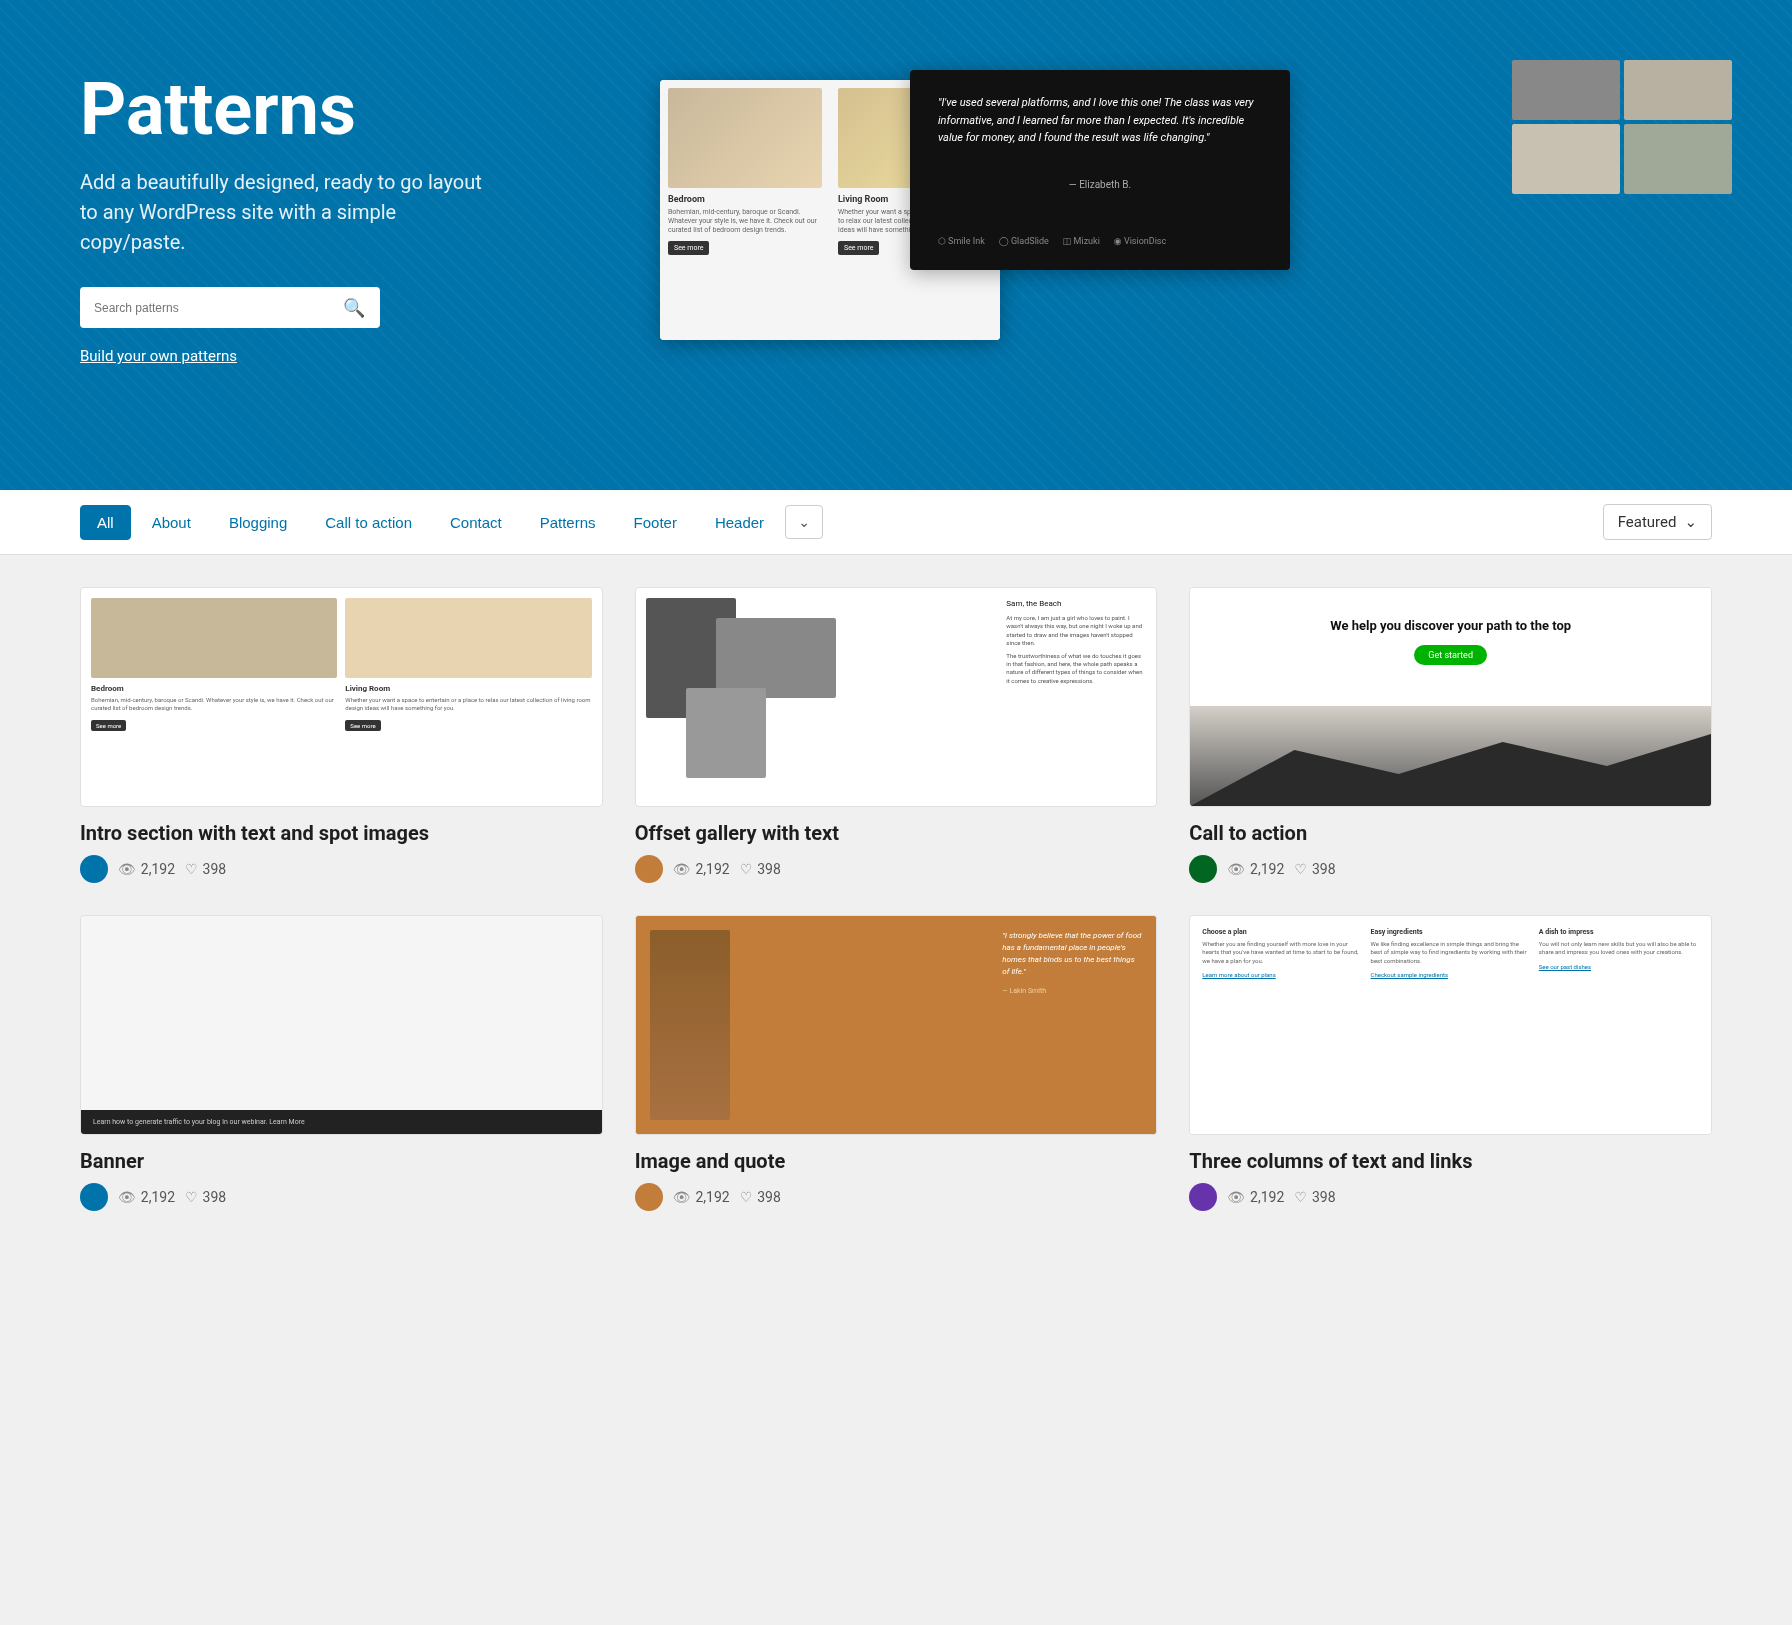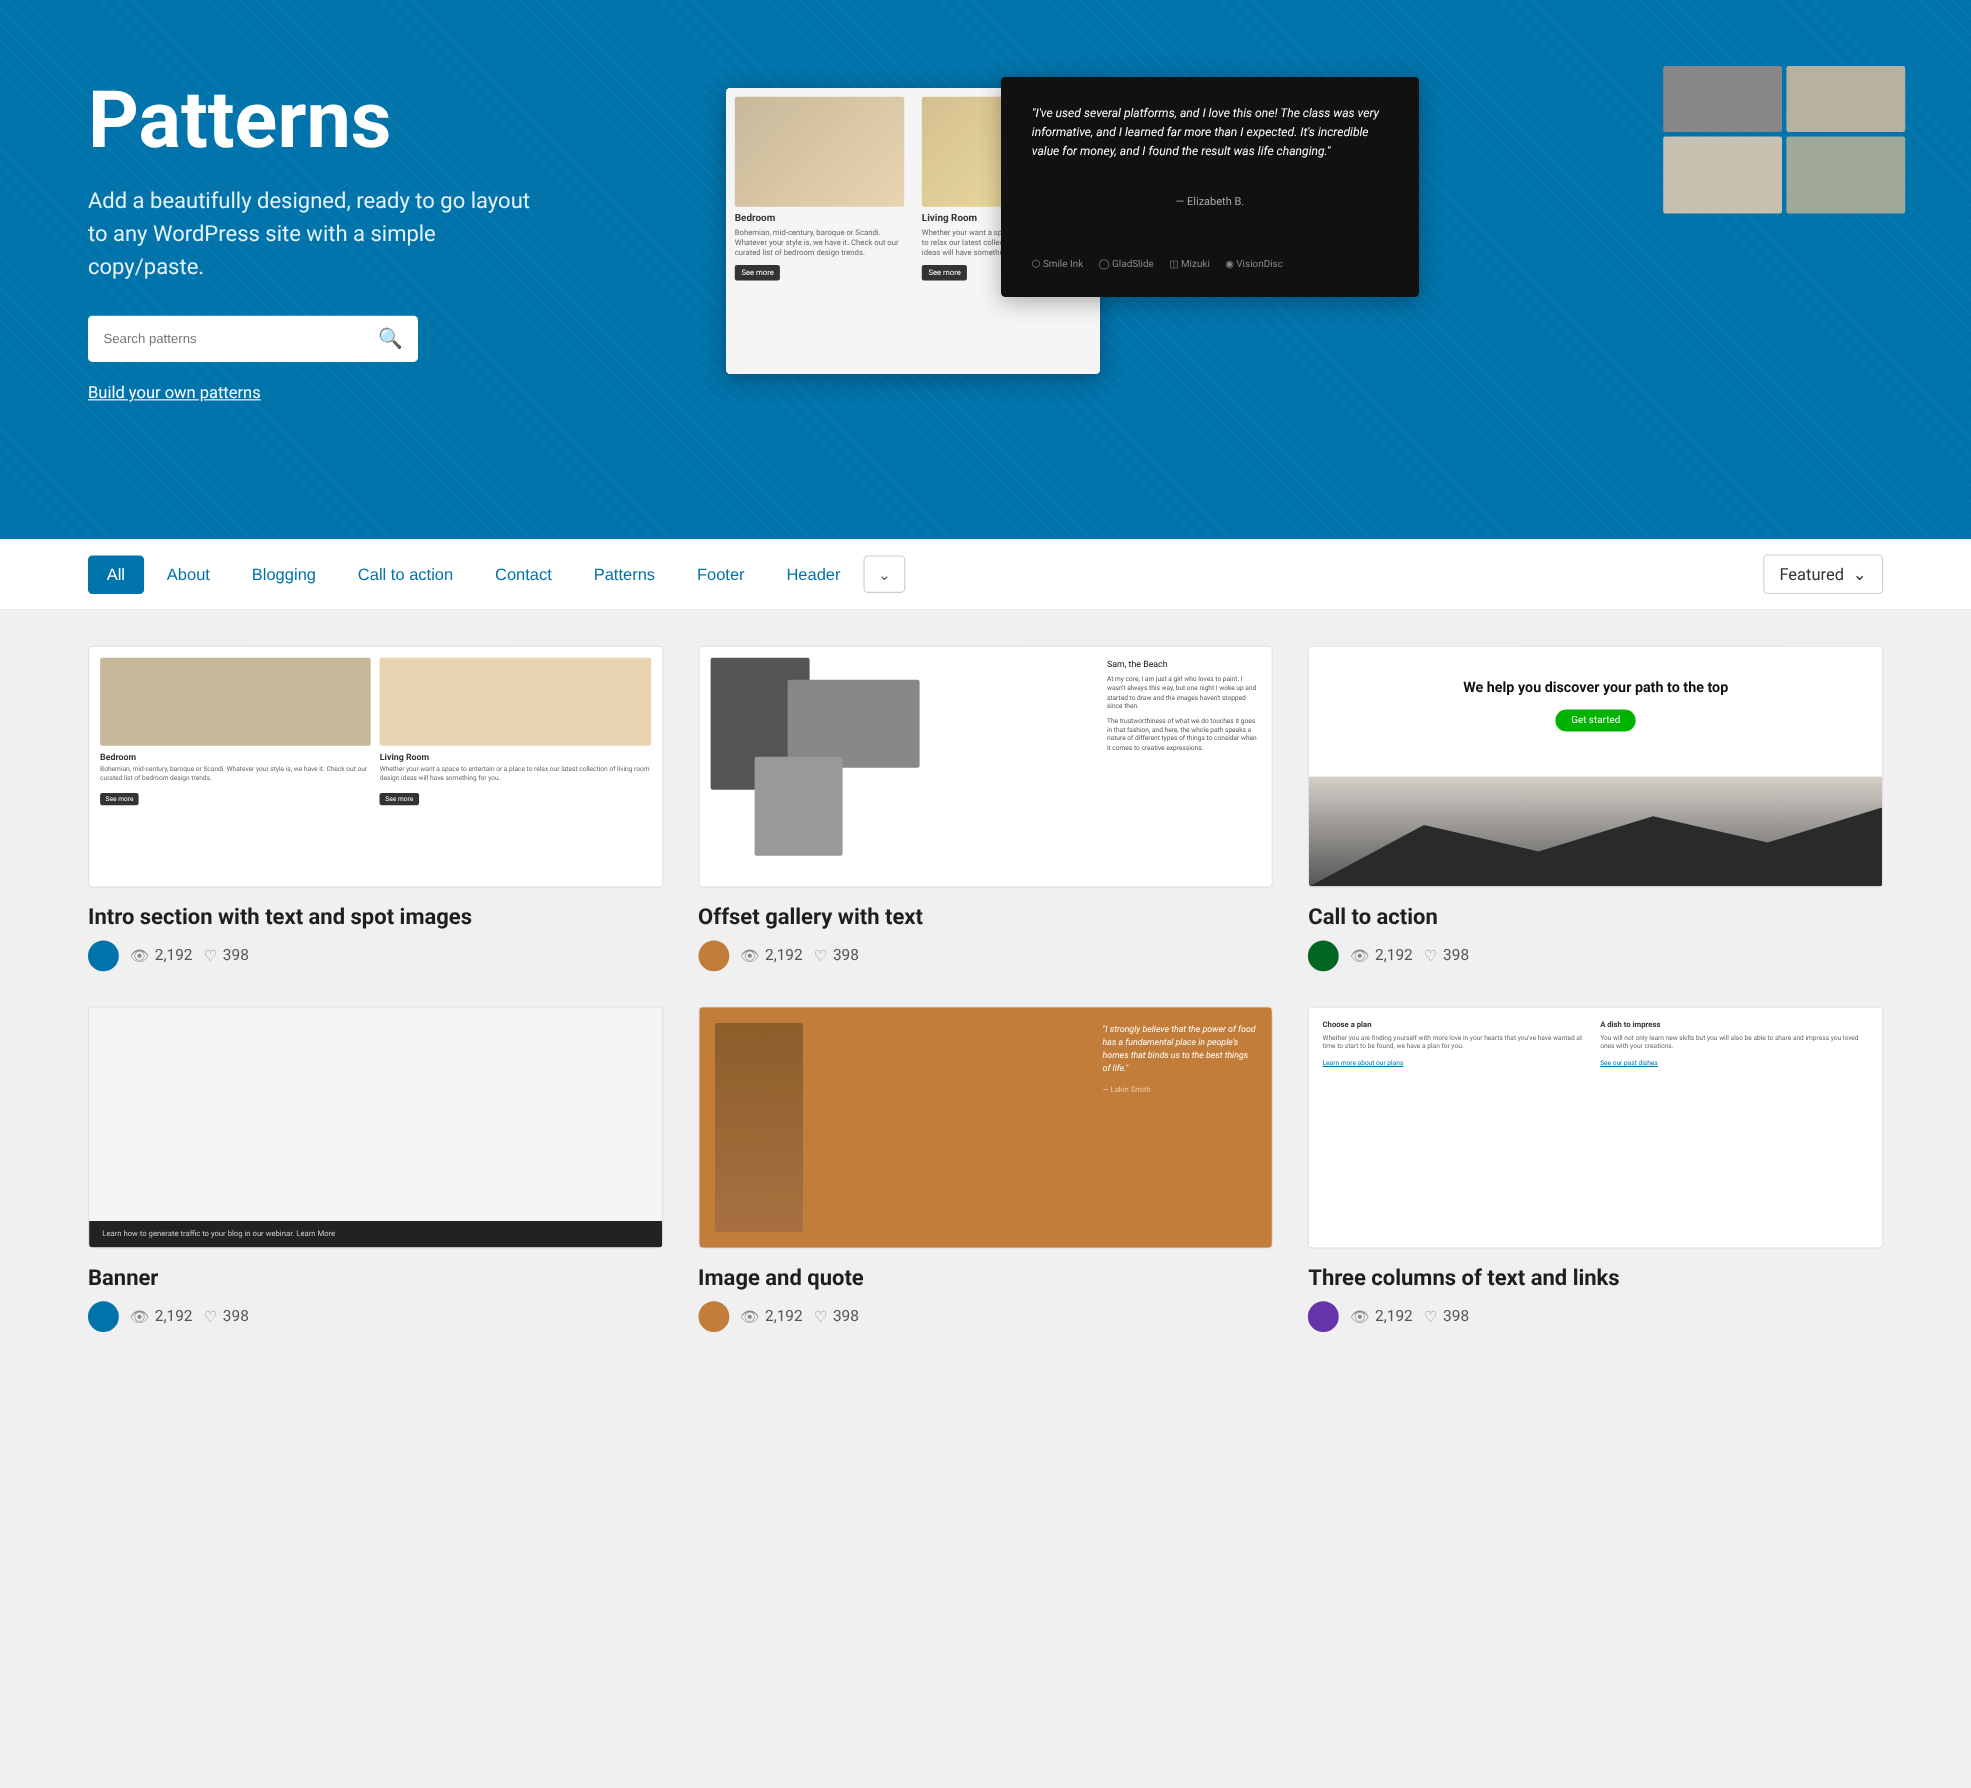--- a/index.html
+++ b/index.html
@@ -427,20 +427,25 @@
 
     <div class="pattern-card">
       <div class="pattern-thumbnail" style="overflow: hidden; padding: 0;">
         <div class="thumb-3col">
           <div class="col3">
             <div class="col3-title">Choose a plan</div>
             <div class="col3-text">Whether you are finding yourself with more love in your hearts that you've have wanted at time to start to be found, we have a plan for you.</div>
             <div class="col3-link">Learn more about our plans</div>
           </div>
           <div class="col3">
+            <div class="col3-title">Easy ingredients</div>
+            <div class="col3-text">We like finding excellence in simple things and bring the best of simple way to find ingredients by working with their best combinations.</div>
+            <div class="col3-link">Checkout sample ingredients</div>
+          </div>
+          <div class="col3">
             <div class="col3-title">A dish to impress</div>
             <div class="col3-text">You will not only learn new skills but you will also be able to share and impress you loved ones with your creations.</div>
             <div class="col3-link">See our past dishes</div>
           </div>
         </div>
       </div>
       <div class="pattern-title">Three columns of text and links</div>
       <div class="pattern-meta">
         <div class="avatar av-purple"></div>
         <span class="meta-item">

